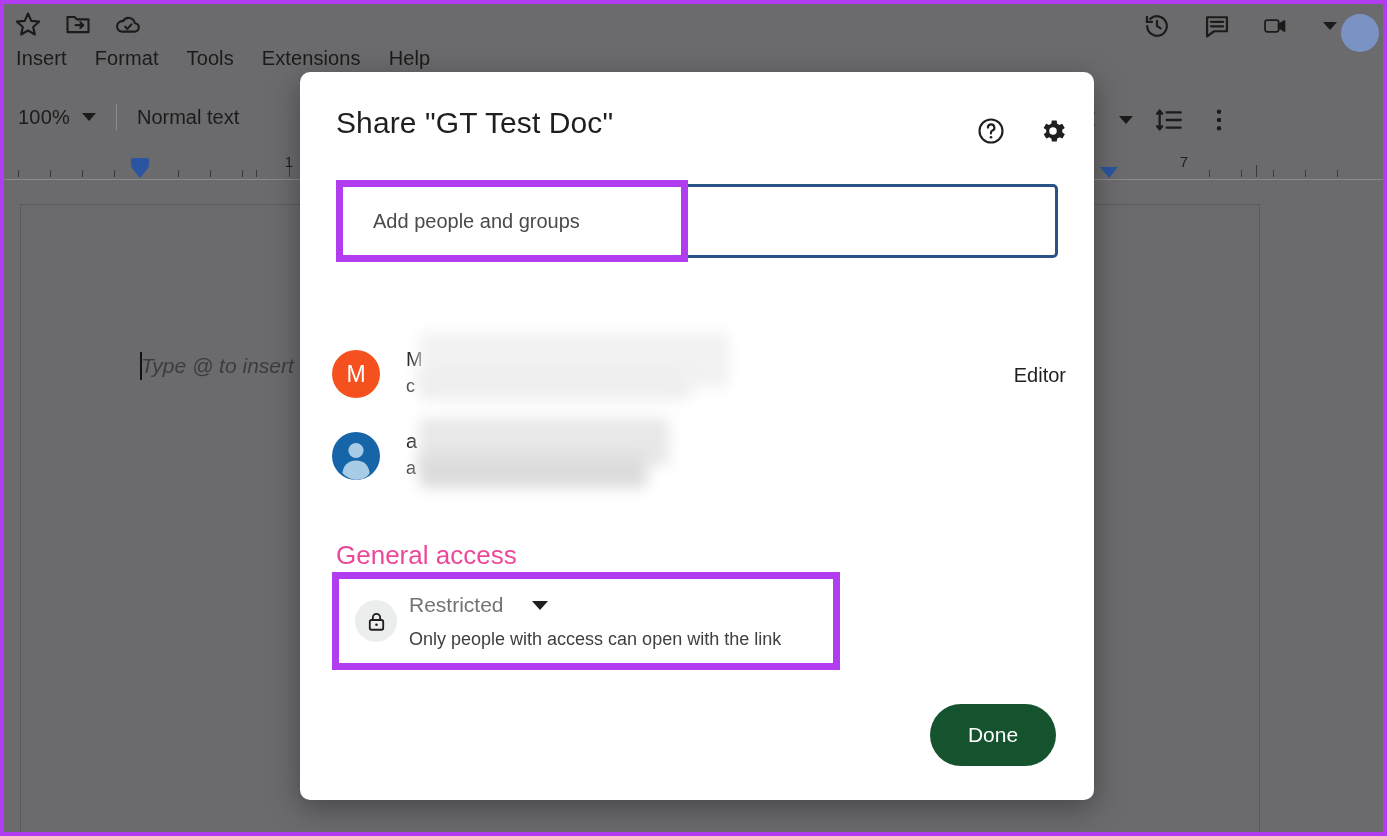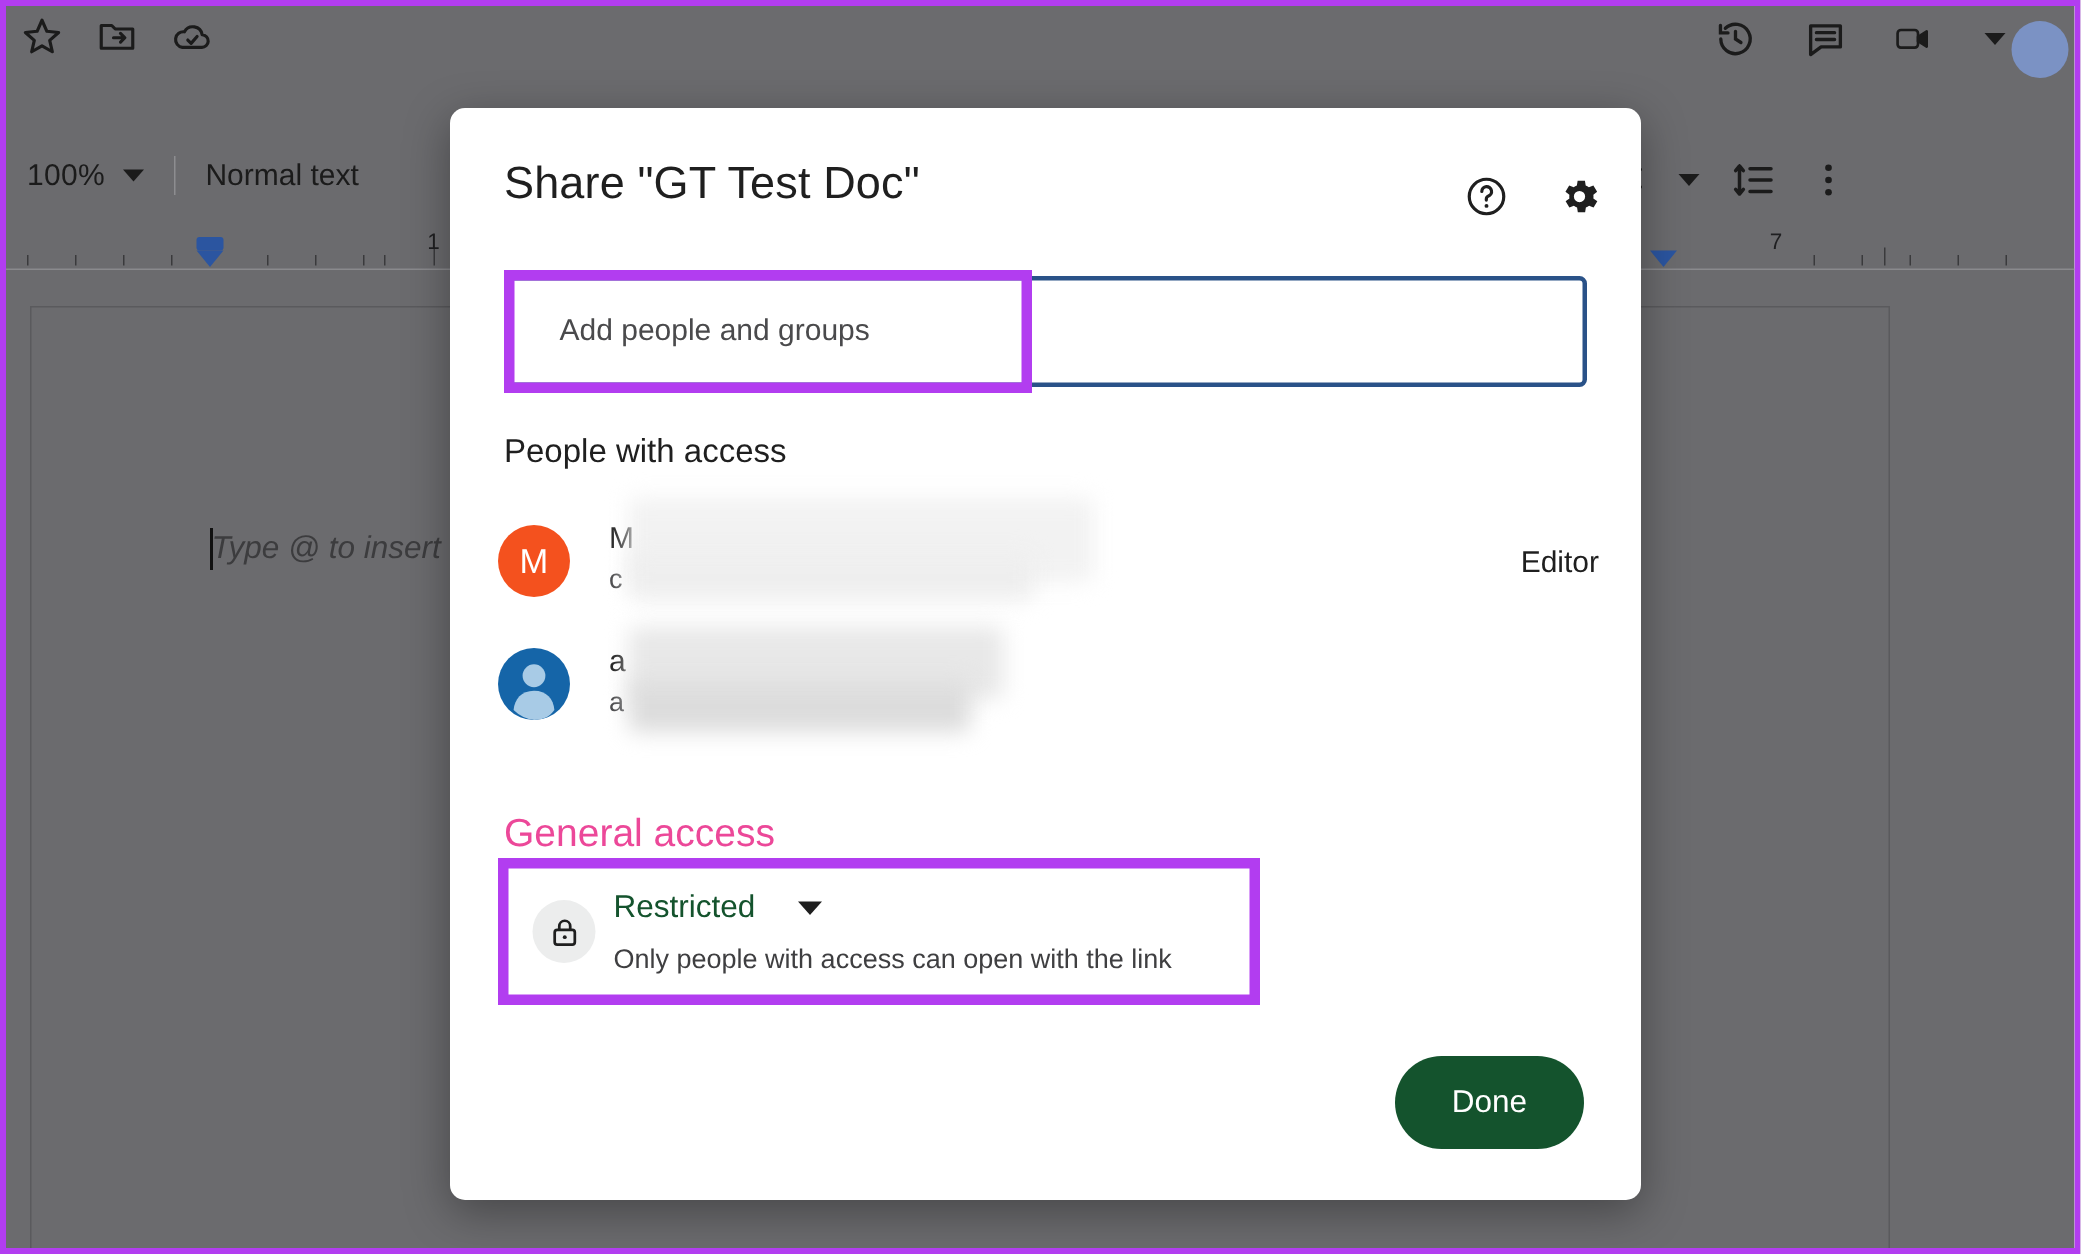--- a/index.html
+++ b/index.html
@@ -224,21 +224,21 @@
   }
   #lock-circle {
     position: absolute; left: 16px; top: 50%; transform: translateY(-50%);
     width: 42px; height: 42px; border-radius: 50%;
     background: #eceded;
     display: flex; align-items: center; justify-content: center;
   }
   #access-value {
     position: absolute; left: 70px; top: 14px;
     display: flex; align-items: center; gap: 28px;
-    font-size: 21px; color: #14532d;
+    font-size: 21px; color: #737373;
   }
   #access-desc {
     position: absolute; left: 70px; top: 50px;
     font-size: 18px; color: #3f3f41; white-space: nowrap;
   }
 
   
   #copy-link-btn {
     position: absolute; left: 36px; top: 634px;
     width: 176px; height: 58px;
@@ -283,20 +283,27 @@
         </svg>
       </span>
       <span class="docs-icon">
         <svg viewBox="0 0 24 24" fill="none" stroke="#1b1b1b" stroke-width="1.8" stroke-linejoin="round">
           <path d="M6.5 18.5h11a3.6 3.6 0 0 0 .3-7.2A5.4 5.4 0 0 0 7.7 9.6a4.4 4.4 0 0 0-1.2 8.9z"></path>
           <path d="m9.6 14.3 1.9 1.9 3.4-3.9" stroke-linecap="round"></path>
         </svg>
       </span>
     </div>
 
+    <div class="docs-menubar">
+      <span>Insert</span>
+      <span>Format</span>
+      <span>Tools</span>
+      <span>Extensions</span>
+      <span>Help</span>
+    </div>
 
     <div class="docs-toolbar2">
       <span class="zoom-val">100%</span>
       <span class="caret-dn"></span>
       <span class="tb-sep"></span>
       <span>Normal text</span>
     </div>
 
     <div class="docs-right-icons">
       <span class="docs-icon">
@@ -393,21 +400,20 @@
         </span>
       </div>
     </div>
 
     <div class="add-row">
       <div id="add-people-input"></div>
       <div id="add-people-placeholder">Add people and groups</div>
       <div id="add-people-hl"></div>
     </div>
 
-    <div id="people-heading">People with access</div>
 
     <div class="person-row" style="top:266px">
       <div class="avatar" style="background:#f4511e">
         <span>M</span>
       </div>
       <div class="person-text">
         <span class="p-name">M</span>
         <span class="p-mail">c</span>
         <span class="redact" style="left:13px; top:-16px; width:310px; height:56px; background:#f2f2f2;"></span>
         <span class="redact" style="left:13px; top:22px; width:270px; height:30px; background:#eeeeee;"></span>

